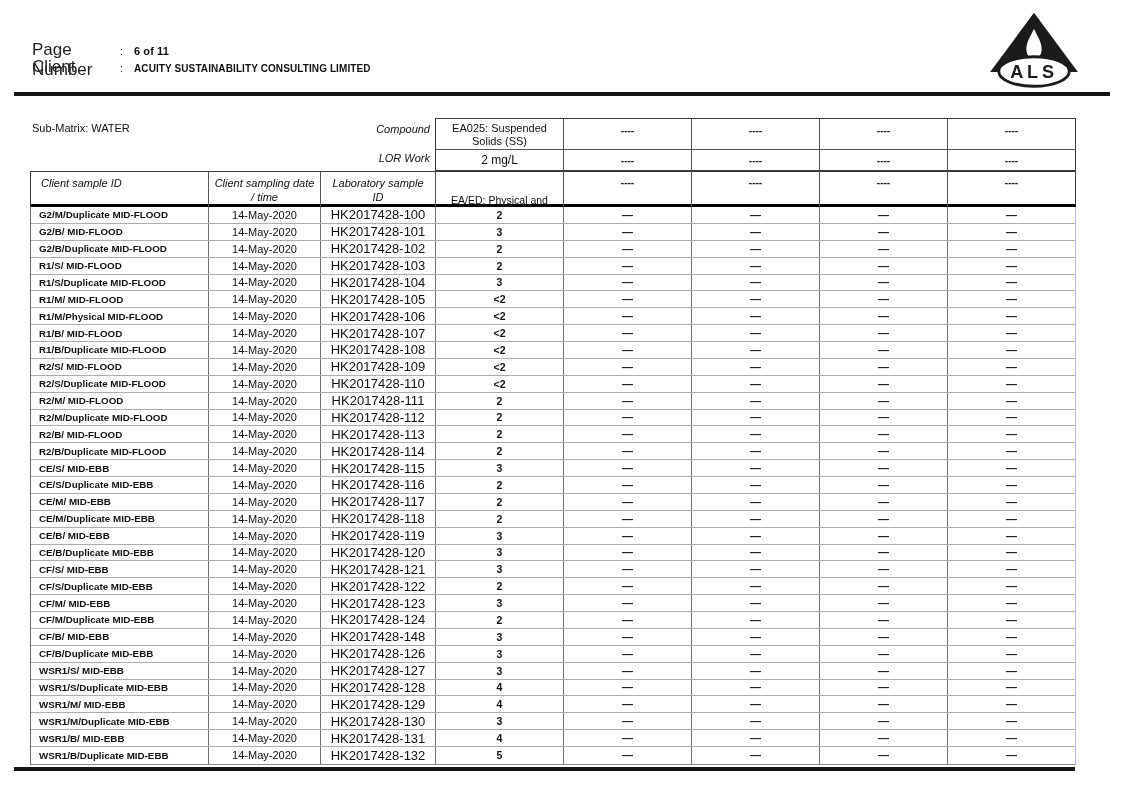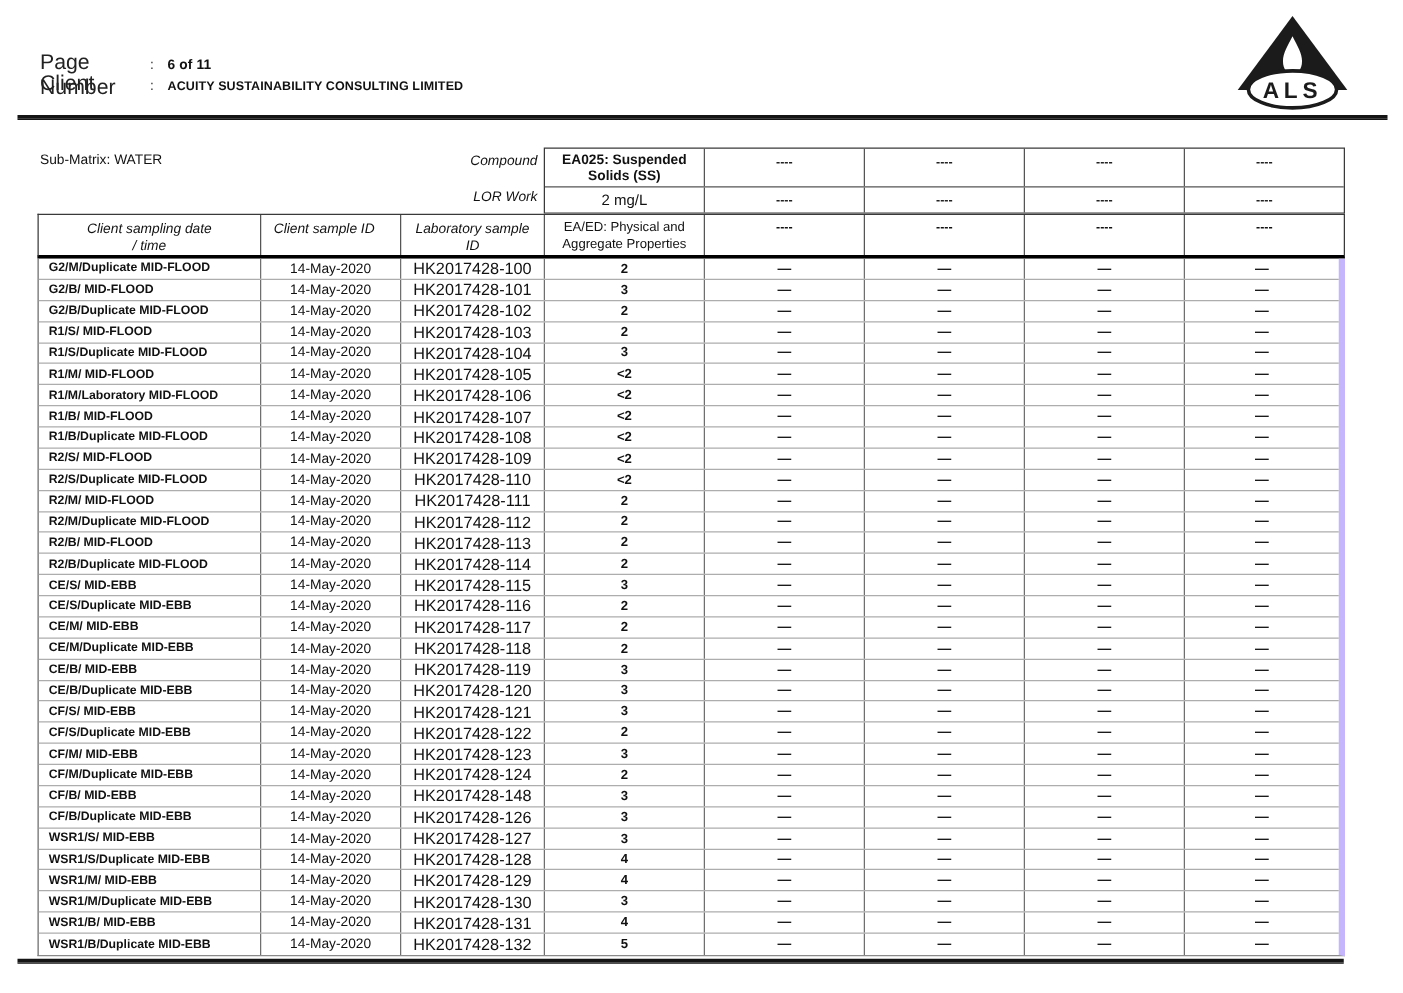--- a/index.html
+++ b/index.html
@@ -35,41 +35,41 @@
 
   
   .compound-box{position:absolute;left:435px;top:118px;width:641px;height:53px;
                 border:1px solid #3a3a3a;background:#fff}
   .c-row{display:grid;grid-template-columns:128px 128px 128px 128px 1fr}
   .c-row1{height:31px;border-bottom:1px solid #555}
   .c-row2{height:20px}
   .c-cell{border-right:1px solid #555;display:flex;flex-direction:column;
           align-items:center;justify-content:center;text-align:center;overflow:hidden}
   .c-cell:last-child{border-right:none}
-  .compound-cell{font-weight:bold;font-size:11px;line-height:13px;padding-top:2px}
+  .compound-cell{font-weight:normal;font-size:11px;line-height:13px;padding-top:2px}
   .dash-h{font-weight:bold;font-size:10px;letter-spacing:0;color:#222}
   .c-row1 .dash-h{justify-content:flex-start;padding-top:6px}
   .lor-cell{font-size:12px}
 
   
   :root{--cols:178px 112px 115px 128px 128px 128px 128px 1fr}
   .col-header{position:absolute;left:30px;top:171px;width:1046px;height:36px;
               border:1px solid #3a3a3a;border-bottom:3px solid #000;
               display:grid;grid-template-columns:var(--cols);background:#fff}
   .h-cell{border-right:1px solid #555;display:flex;flex-direction:column;
           align-items:center;justify-content:flex-start;text-align:center;
           font-style:italic;font-size:11px;line-height:14px;padding-top:4px}
   .h-cell:last-child{border-right:none}
   .h-sid{align-items:flex-start;padding-left:10px}
-  .h-method{font-style:normal;font-size:10.5px;line-height:13px;padding-top:4px}
+  .h-method{font-style:normal;font-size:10.5px;line-height:13px;padding-top:22px}
   .h-dash{font-style:normal;font-weight:bold;font-size:10px;padding-top:4px}
 
   
   .tbody{position:absolute;left:30px;top:207px;width:1046px;
-         border-left:1px solid #6a6a6a;border-right:5px solid #c4b5fd;
+         border-left:1px solid #6a6a6a;border-right:1px solid #c4b5fd;
          border-bottom:1px solid #8a8a8a;background:#fff}
   .t-row{display:grid;grid-template-columns:var(--cols);height:16.88px;
          border-bottom:1px solid #adadad}
   .t-row:last-child{border-bottom:none}
   .cell{border-right:1px solid #6f6f6f;display:flex;align-items:center;
         justify-content:center;font-size:11px;overflow:hidden;white-space:nowrap}
   .cell:last-child{border-right:none}
   .sid-cell{justify-content:flex-start;padding-left:8px;font-weight:bold;font-size:9.8px}
   .date-cell{font-size:11px}
   .lab-cell{font-size:13px}
@@ -123,25 +123,25 @@
     <div class="c-row c-row2">
       <div class="c-cell lor-cell">2 mg/L</div>
       <div class="c-cell dash-h">----</div>
       <div class="c-cell dash-h">----</div>
       <div class="c-cell dash-h">----</div>
       <div class="c-cell dash-h">----</div>
     </div>
   </div>
 
   <div class="col-header">
+    <div class="h-cell h-sid">Client sample ID</div>
     <div class="h-cell">
       <div>Client sampling date</div>
       <div>/ time</div>
     </div>
-    <div class="h-cell h-sid">Client sample ID</div>
     <div class="h-cell">
       <div>Laboratory sample</div>
       <div>ID</div>
     </div>
     <div class="h-cell h-method">
       <div>EA/ED: Physical and</div>
       <div>Aggregate Properties</div>
     </div>
     <div class="h-cell h-dash">----</div>
     <div class="h-cell h-dash">----</div>
@@ -204,21 +204,21 @@
     <div class="cell sid-cell">R1/M/ MID-FLOOD</div>
     <div class="cell date-cell">14-May-2020</div>
     <div class="cell lab-cell">HK2017428-105</div>
     <div class="cell val-cell">&lt;2</div>
   <div class="cell dash-cell">—</div>
         <div class="cell dash-cell">—</div>
         <div class="cell dash-cell">—</div>
         <div class="cell dash-cell">—</div>
       </div>
       <div class="t-row">
-    <div class="cell sid-cell">R1/M/Laboratory MID-FLOOD</div>
+    <div class="cell sid-cell">R1/M/Physical MID-FLOOD</div>
     <div class="cell date-cell">14-May-2020</div>
     <div class="cell lab-cell">HK2017428-106</div>
     <div class="cell val-cell">&lt;2</div>
   <div class="cell dash-cell">—</div>
         <div class="cell dash-cell">—</div>
         <div class="cell dash-cell">—</div>
         <div class="cell dash-cell">—</div>
       </div>
       <div class="t-row">
     <div class="cell sid-cell">R1/B/ MID-FLOOD</div>

